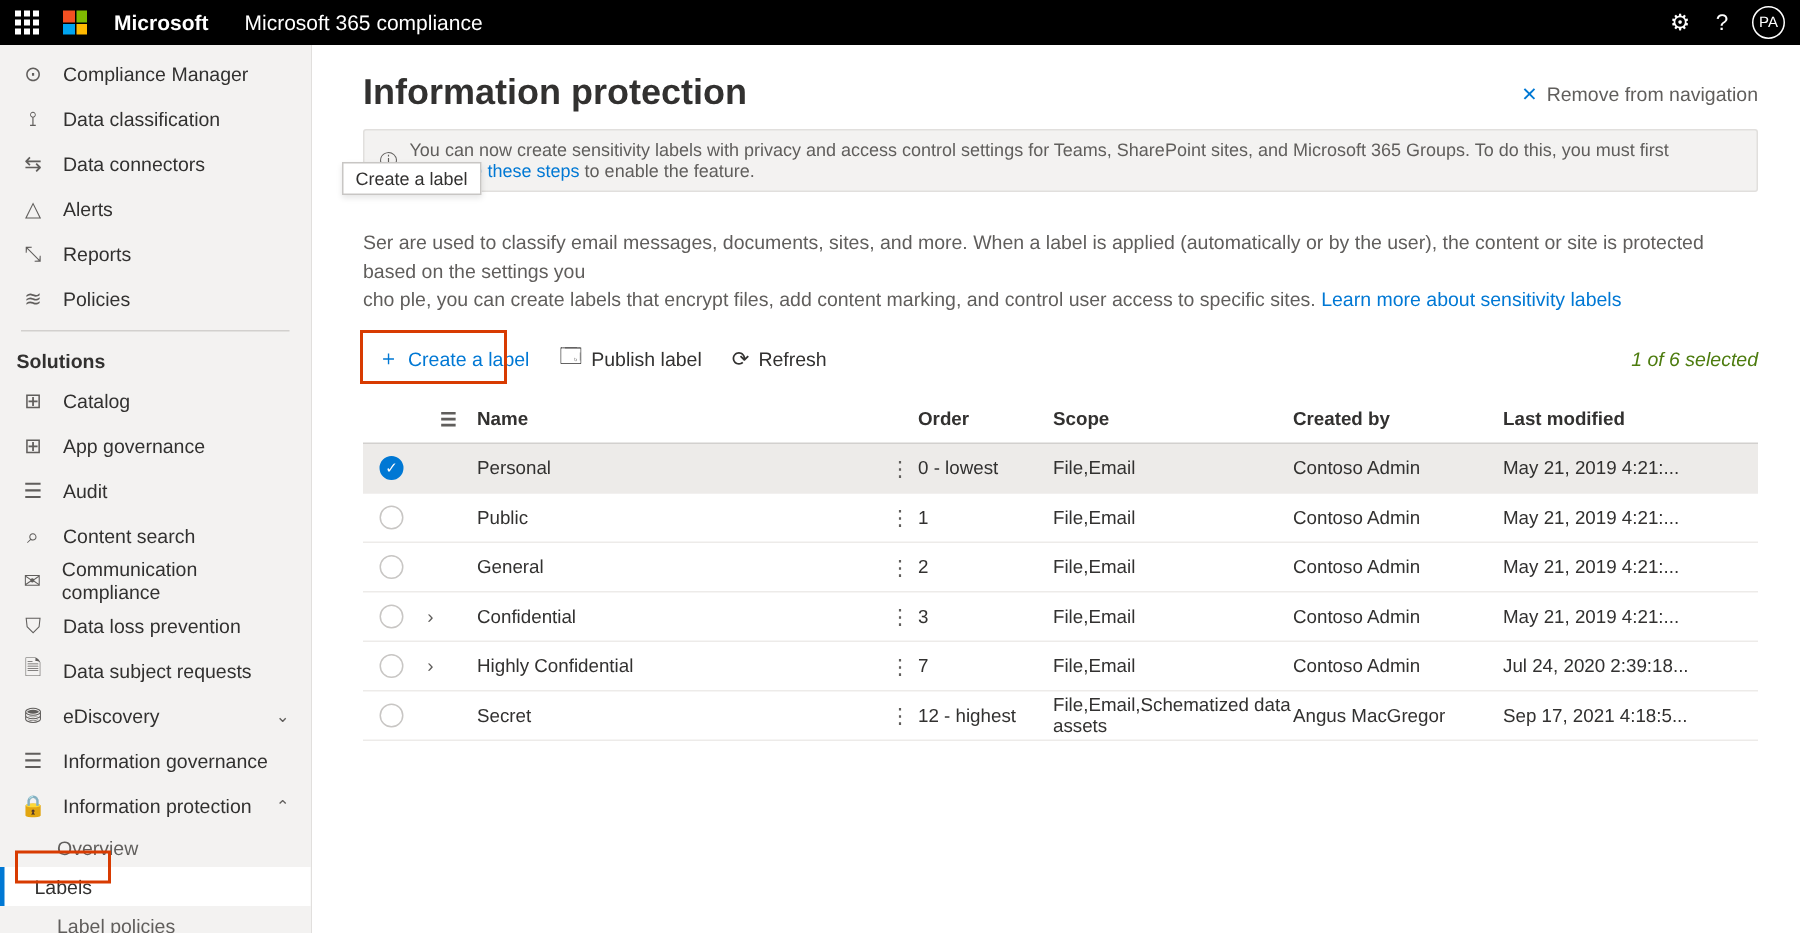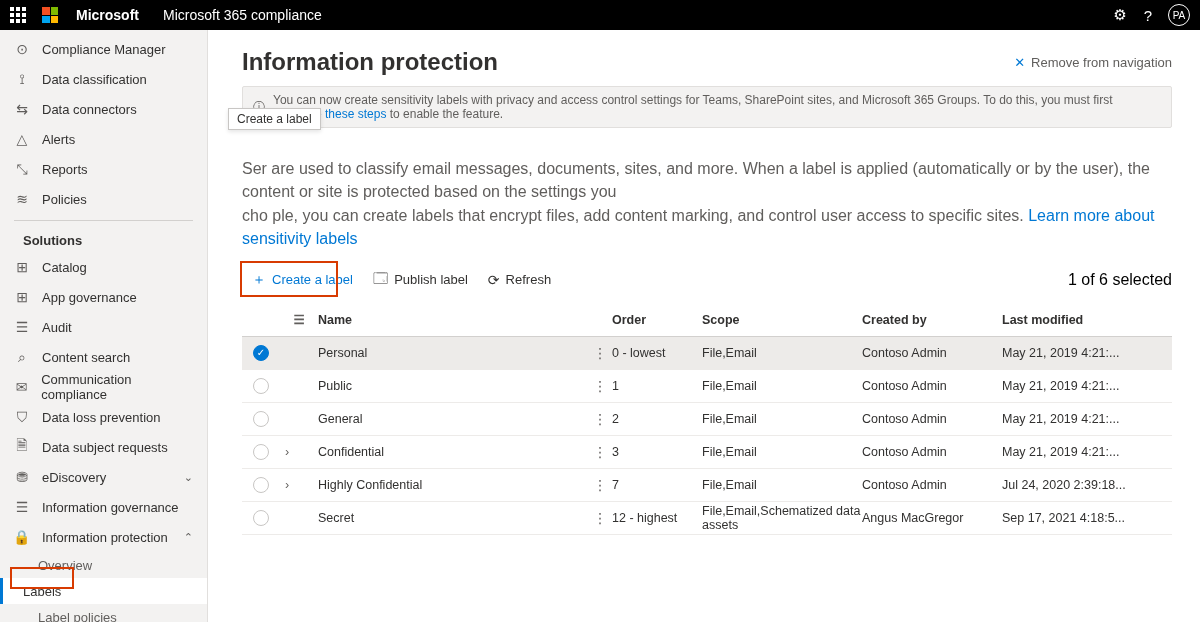--- a/index.html
+++ b/index.html
@@ -20,44 +20,44 @@
 
 
 .shell { display:flex; height: calc(622px - 30px); }
 .sidebar { width:208px; background:#f3f2f1; border-right:1px solid #e1dfdd; overflow-y:auto; padding-top:4px; }
 .nav-item { height:30px; display:flex; align-items:center; padding:0 14px; cursor:pointer; font-size:13px; color:#323130; gap:12px; }
 .nav-item .ic { width:16px; height:16px; display:flex; align-items:center; justify-content:center; color:#605e5c; font-size:14px;}
 .nav-item .chev { margin-left:auto; font-size:11px; color:#605e5c; }
 .nav-sub { height:26px; display:flex; align-items:center; padding-left:38px; cursor:pointer; font-size:13px; color:#605e5c;}
 .nav-sub.selected { border-left:3px solid #0078d4; padding-left:20px; background:#fff; color:#323130; }
 .nav-divider { height:1px; background:#d2d0ce; margin:6px 14px; }
-.nav-section { font-size:13px; color:#323130; font-weight:600; padding:6px 23px 4px; }
+.nav-section { font-size:13px; color:#323130; font-weight:600; padding:6px 11px 4px; }
 
 
 .hl { position:absolute; border:2px solid #d83b01; pointer-events:none; }
 
 
 .main { flex:1; padding:18px 28px 0 34px; background:#fff; position:relative; overflow:hidden; }
 .page-head { display:flex; align-items:center; margin-bottom:10px; }
 .page-head h1 { font-size:24px; font-weight:600; }
 .page-head .remove { margin-left:auto; color:#605e5c; font-size:13px; display:flex; align-items:center; gap:6px; cursor:pointer;}
 .banner { background:#f3f2f1; border:1px solid #e1dfdd; padding:6px 10px; font-size:12px; color:#605e5c; display:flex; align-items:center; gap:8px; border-radius:2px; }
 .banner a { color:#0078d4; text-decoration:none; cursor:pointer; }
-.desc { font-size:16px; color:#605e5c; margin-top:6px; line-height:1.45; }
+.desc { font-size:13px; color:#605e5c; margin-top:6px; line-height:1.45; }
 .desc a { color:#0078d4; text-decoration:none; cursor:pointer; }
 
 
 .tooltip { position:absolute; left:258px; top:137px; background:#fff; border:1px solid #c8c6c4; padding:3px 8px; font-size:12px; color:#323130; box-shadow:0 2px 4px rgba(0,0,0,.1); z-index:50; white-space:nowrap; }
 
 
 .cmdbar { display:flex; align-items:center; margin-top:14px; height:32px; font-size:13px; }
 .cmdbtn { display:flex; align-items:center; gap:6px; padding:0 10px; height:32px; cursor:pointer; color:#323130; }
 .cmdbtn.primary { color:#0078d4; }
 .cmdbtn .pi { font-size:14px; }
-.cmdbar .count { margin-left:auto; font-size:16px; color:#000000; }
+.cmdbar .count { margin-left:auto; font-size:13px; color:#4d7c0f;font-style:italic; }
 
 
 .tbl { margin-top:8px; }
 .thead, .trow { display:grid; grid-template-columns: 38px 38px 270px 24px 90px 160px 140px 1fr; align-items:center; height:33px; border-bottom:1px solid #edebe9; font-size:12.5px; }
 .thead { font-weight:600; color:#323130; border-bottom:1px solid #d2d0ce; }
 .trow.selected { background:#edebe9; }
 .check { width:16px; height:16px; border-radius:50%; border:1px solid #c8c6c4; margin:0 auto; display:flex; align-items:center; justify-content:center; font-size:10px; }
 .check.on { background:#0078d4; border-color:#0078d4; color:#fff; }
 .expander { width:14px; text-align:center; color:#605e5c; cursor:pointer; }
 .rmenu { color:#605e5c; cursor:pointer; font-size:14px; text-align:center; }

